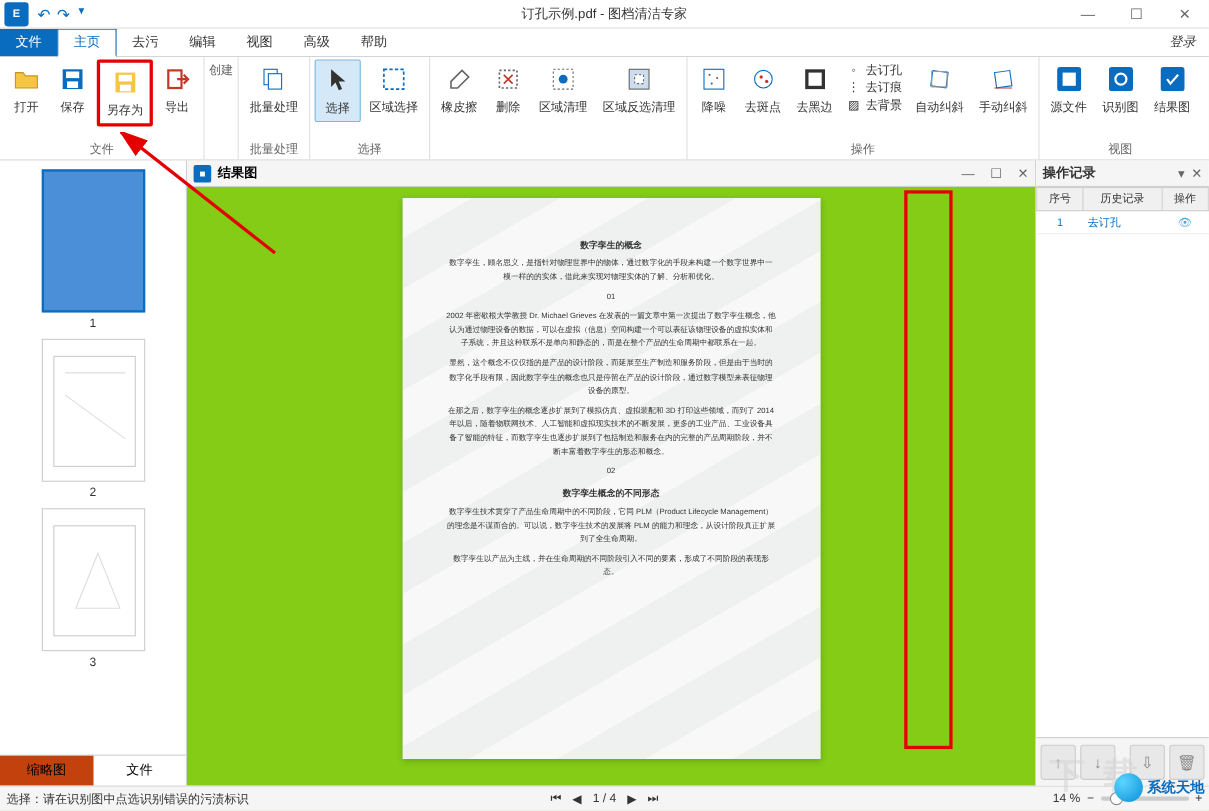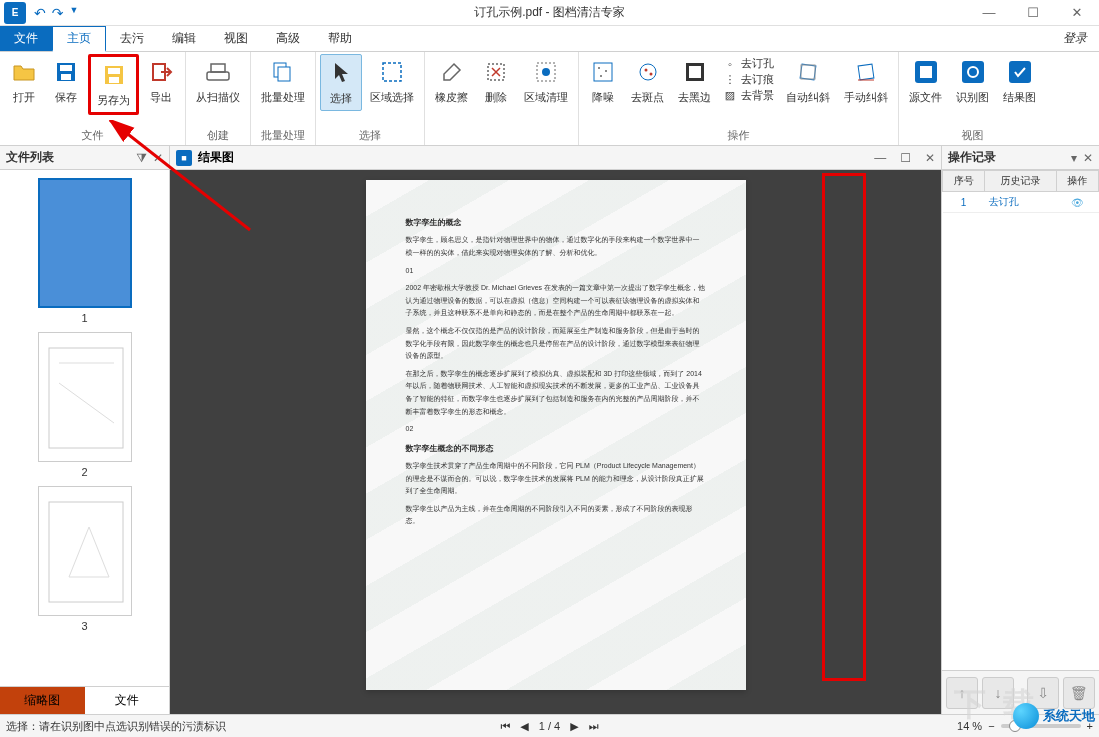--- a/index.html
+++ b/index.html
@@ -52,21 +52,21 @@
 .lefttabs { display: flex; border-top: 1px solid #d0d0d0; }
 .lefttabs div { flex: 1; padding: 5px; text-align: center; cursor: pointer; }
 .lefttabs .act { background: #c2410c; }
 
 
 .center { flex: 1; display: flex; flex-direction: column; background: #f0f0f0; }
 .dochdr { height: 24px; display: flex; align-items: center; padding: 0 6px; background: #f5f5f5; border-bottom: 1px solid #d0d0d0; gap: 6px; }
 .dochdr .dicon { width: 16px; height: 16px; background: #0a6cbf; border-radius: 2px; display: flex; align-items: center; justify-content: center; color: #fff; font-size: 9px; }
 .dochdr .dtitle { font-weight: bold; }
 .dochdr .dctl { margin-left: auto; display: flex; gap: 14px; color: #666; }
-.docview { flex: 1; background: #404040; display: flex; justify-content: center; align-items: flex-start; padding: 10px 0; overflow: hidden; position: relative; }
+.docview { flex: 1; background: #84cc16; display: flex; justify-content: center; align-items: flex-start; padding: 10px 0; overflow: hidden; position: relative; text-align: center; }
 .page { width: 380px; height: 510px; background: #f8f8f8; position: relative; padding: 30px 40px; box-shadow: 0 2px 6px rgba(0,0,0,0.2); }
 .page .wm { position: absolute; inset: 0; background: repeating-linear-gradient(-30deg, rgba(180,200,190,0.15) 0, rgba(180,200,190,0.15) 40px, transparent 40px, transparent 80px); }
 .page .ptxt { position: relative; font-size: 7px; line-height: 1.8; color: #333; }
 .page .ptxt h4 { font-size: 8px; margin: 6px 0 4px; }
 .page .ptxt p { margin-bottom: 5px; }
 .redbox { position: absolute; right: 75px; top: 3px; width: 44px; height: 508px; border: 3px solid #e50000; }
 
 
 .rightpanel { width: 158px; border-left: 1px solid #d0d0d0; display: flex; flex-direction: column; background: #fff; }
 .optable { width: 100%; border-collapse: collapse; font-size: 10px; }
@@ -164,31 +164,20 @@
               <path d="M12 12h10m-4-4l4 4-4 4" fill="none" stroke="#c0392b" stroke-width="2"></path>
             </svg>
           </div>
         <div class="rlabel">导出</div>
       </div>
     </div>
     <div class="glabel">文件</div>
   </div>
 
   <div class="rgroup">
-    <div class="rbtns">
-      <div class="rbtn">
-        <div class="ricon">
-            <svg width="26" height="24">
-              <rect x="2" y="12" width="22" height="8" rx="2" fill="none" stroke="#666" stroke-width="1.5"></rect>
-              <rect x="6" y="4" width="14" height="8" fill="none" stroke="#666" stroke-width="1.5"></rect>
-            </svg>
-          </div>
-        <div class="rlabel">从扫描仪</div>
-      </div>
-    </div>
     <div class="glabel">创建</div>
   </div>
 
   <div class="rgroup">
     <div class="rbtns">
       <div class="rbtn">
         <div class="ricon">
             <svg width="24" height="24">
               <rect x="3" y="3" width="12" height="14" fill="#fff" stroke="#0a6cbf"></rect>
               <rect x="7" y="7" width="12" height="14" fill="#fff" stroke="#0a6cbf"></rect>
@@ -242,20 +231,29 @@
         <div class="rlabel">删除</div>
       </div>
       <div class="rbtn">
         <div class="ricon">
             <svg width="24" height="24">
               <rect x="3" y="3" width="18" height="18" fill="none" stroke="#666" stroke-dasharray="2"></rect>
               <circle cx="12" cy="12" r="4" fill="#0a6cbf"></circle>
             </svg>
           </div>
         <div class="rlabel">区域清理</div>
+      </div>
+      <div class="rbtn">
+        <div class="ricon">
+            <svg width="24" height="24">
+              <rect x="3" y="3" width="18" height="18" fill="#cde" stroke="#666"></rect>
+              <rect x="8" y="8" width="8" height="8" fill="#fff" stroke="#666" stroke-dasharray="2"></rect>
+            </svg>
+          </div>
+        <div class="rlabel">区域反选清理</div>
       </div>
     </div>
   </div>
 
   <div class="rgroup">
     <div class="rbtns">
       <div class="rbtn">
         <div class="ricon">
             <svg width="24" height="24">
               <rect x="3" y="3" width="18" height="18" fill="none" stroke="#0a6cbf"></rect>
@@ -351,27 +349,20 @@
         <div class="rlabel">结果图</div>
       </div>
     </div>
     <div class="glabel">视图</div>
   </div>
 </div>
 
 <div class="main">
 
   <div class="leftpanel">
-    <div class="panelhdr">
-      <span class="ptitle">文件列表</span>
-      <span class="ptools">
-        <span>⧩</span>
-        <span>✕</span>
-      </span>
-    </div>
     <div class="thumbs">
       <div class="thumb sel">
         <div class="timg blue"></div>
         <div class="tlabel">1</div>
       </div>
       <div class="thumb">
         <div class="timg">
             <svg width="94" height="130">
               <rect x="10" y="15" width="74" height="100" fill="none" stroke="#ccc"></rect>
               <line x1="20" y1="30" x2="75" y2="30" stroke="#ddd"></line>

